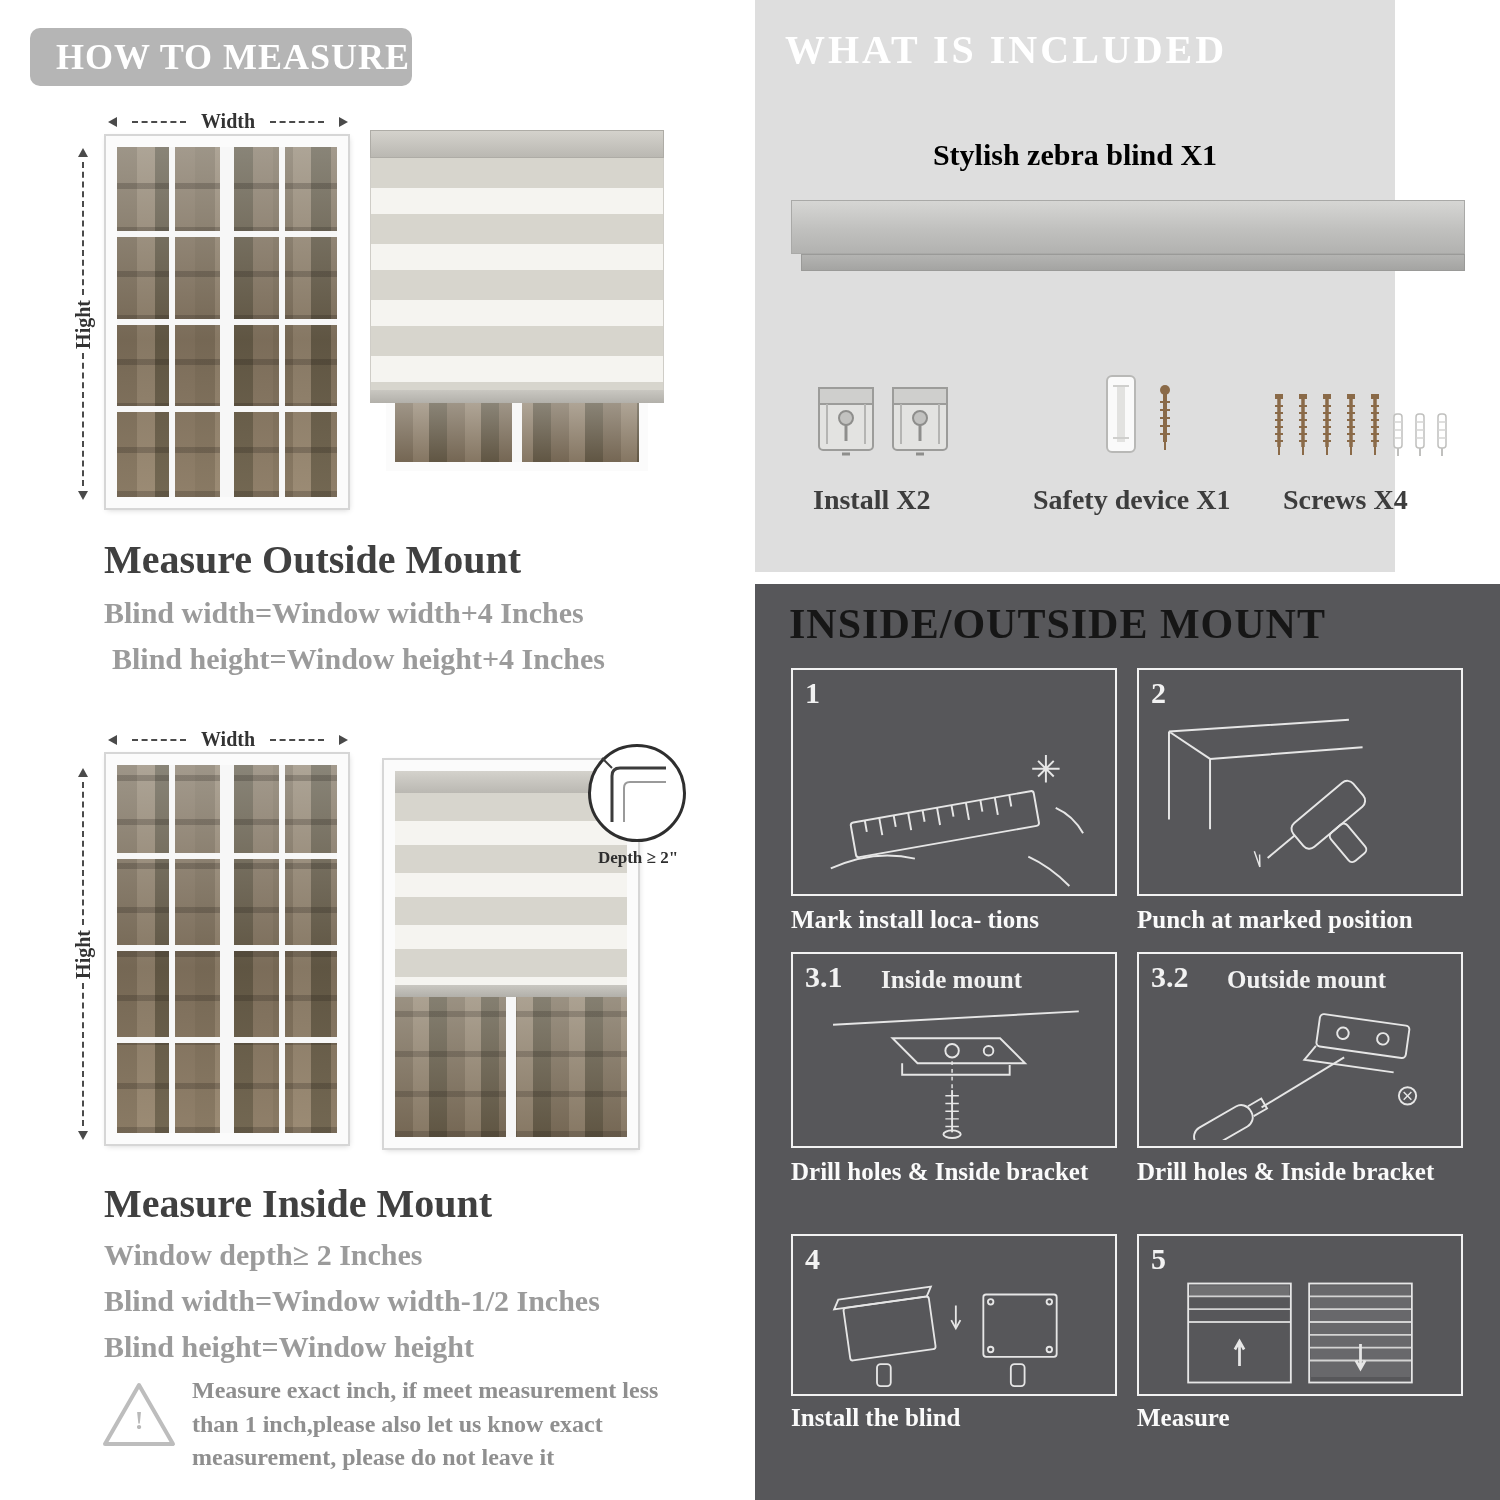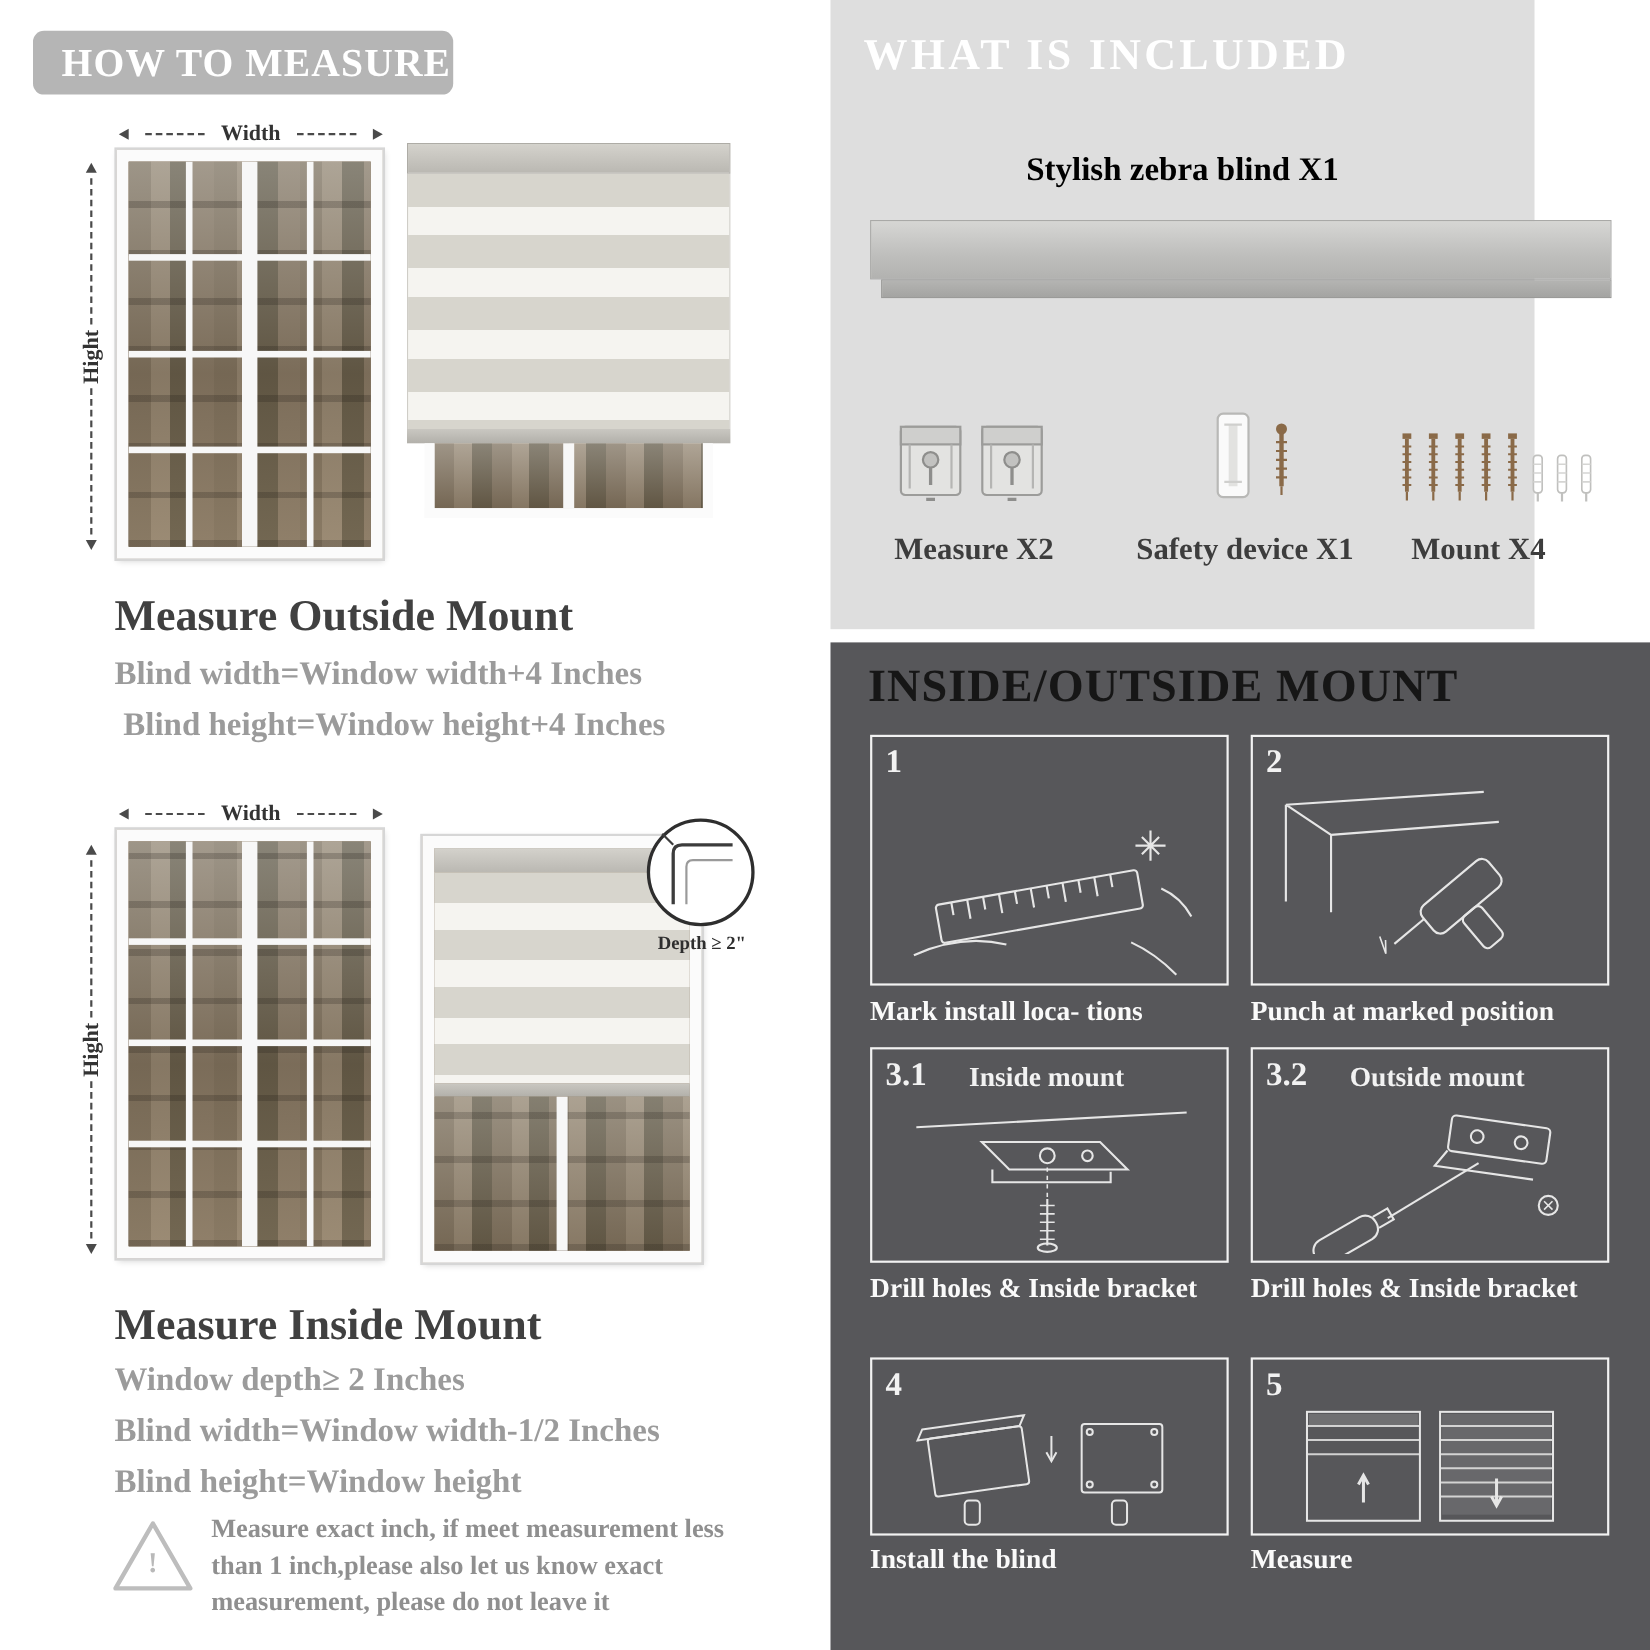--- a/index.html
+++ b/index.html
@@ -275,23 +275,23 @@
           <path d="M3 12 h8 M3 20 h8 M3 28 h8" stroke="#d5d5d3" stroke-width="1.5"></path>
           <path d="M7 38 v8" stroke="#c0c0be" stroke-width="2"></path>
         </svg>
       <svg width="14" height="48" viewBox="0 0 14 48">
           <rect x="3" y="4" width="8" height="34" rx="3" fill="rgba(255,255,255,.92)" stroke="#c0c0be" stroke-width="1.5"></rect>
           <path d="M3 12 h8 M3 20 h8 M3 28 h8" stroke="#d5d5d3" stroke-width="1.5"></path>
           <path d="M7 38 v8" stroke="#c0c0be" stroke-width="2"></path>
         </svg>
     </div>
 
-    <div class="inc-label" style="left:58px">Measure X2</div>
+    <div class="inc-label" style="left:58px">Install X2</div>
     <div class="inc-label" style="left:278px">Safety device X1</div>
-    <div class="inc-label" style="left:528px">Mount X4</div>
+    <div class="inc-label" style="left:528px">Screws X4</div>
   </section>
 
   <section class="mount">
     <div class="mount-header">INSIDE/OUTSIDE MOUNT</div>
 
     <div class="step" style="left:36px;top:84px;width:326px;height:228px">
       <span class="step-num">1</span>
       <div class="step-art">
         <svg viewBox="0 0 300 180" fill="none">
           <g stroke="#e6e6e6" stroke-width="2" fill="none">

